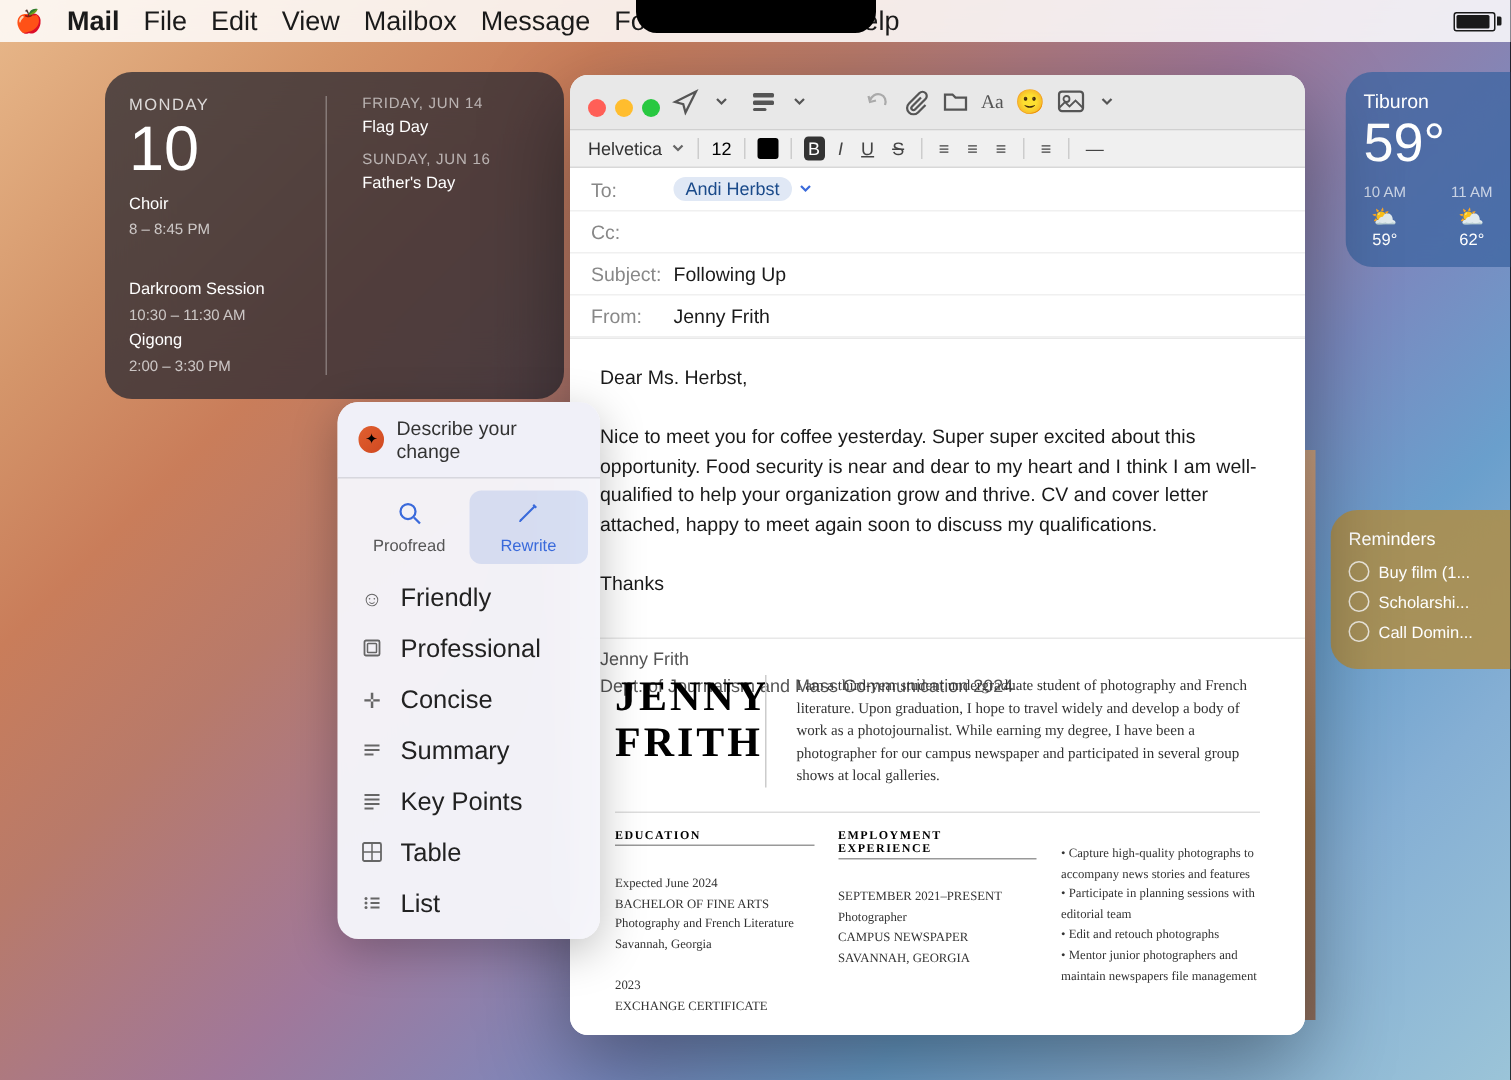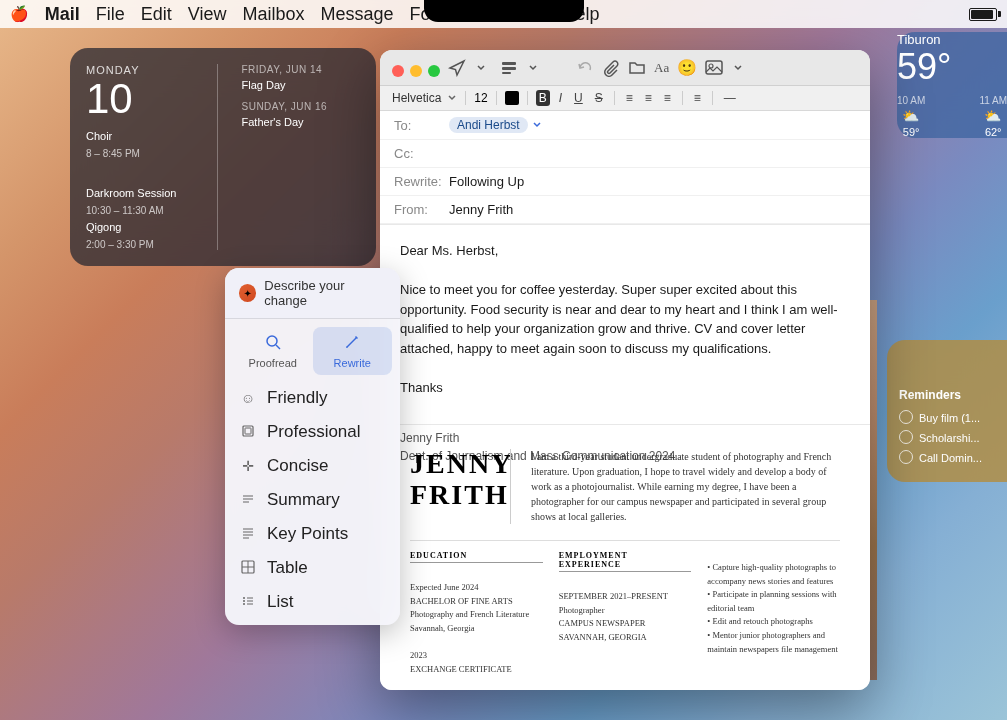--- a/index.html
+++ b/index.html
@@ -156,26 +156,27 @@
       margin-bottom: 6px;
     }
     .cal-event-time {
       font-size: 10px;
       opacity: 0.7;
     }
 
     
     .weather-widget {
       position: absolute;
-      top: 32px;
+      top: 48px;
       right: 0;
       width: 110px;
       background: rgba(60, 100, 160, 0.75);
       backdrop-filter: blur(20px);
       border-radius: 18px 0 0 18px;
+      padding: 12px;
       color: white;
       z-index: 10;
     }
     .weather-location {
       font-size: 13px;
       font-weight: 500;
     }
     .weather-temp {
       font-size: 36px;
       font-weight: 300;
@@ -209,23 +210,22 @@
       width: 120px;
       background: rgba(180, 140, 60, 0.8);
       backdrop-filter: blur(20px);
       border-radius: 18px 0 0 18px;
       padding: 12px;
       color: white;
       z-index: 10;
     }
     .reminders-title {
       font-size: 12px;
-      font-weight: 700;
+      font-weight: 400;
       margin-bottom: 8px;
-      margin-top: 36px;
     }
     .reminder-item {
       display: flex;
       align-items: flex-end;
       gap: 6px;
       margin-bottom: 6px;
       font-size: 11px;
     }
     .reminder-circle {
       width: 14px;
@@ -652,21 +652,21 @@
       <span class="to-chip">Andi Herbst</span>
       <svg width="10" height="10" viewBox="0 0 10 10" style="margin-left:4px;">
         <path d="M2 3L5 6L8 3" fill="none" stroke="#3a6adb" stroke-width="1.5"></path>
       </svg>
     </div>
     <div class="mail-field-row">
       <span class="mail-field-label">Cc:</span>
       <span class="mail-field-value"></span>
     </div>
     <div class="mail-field-row">
-      <span class="mail-field-label">Rewrite:</span>
+      <span class="mail-field-label">Subject:</span>
       <span class="mail-field-value">Following Up</span>
     </div>
     <div class="mail-field-row">
       <span class="mail-field-label">From:</span>
       <span class="mail-field-value">Jenny Frith</span>
     </div>
   </div>
 
   <div class="mail-body">
     <div>Dear Ms. Herbst,</div>

